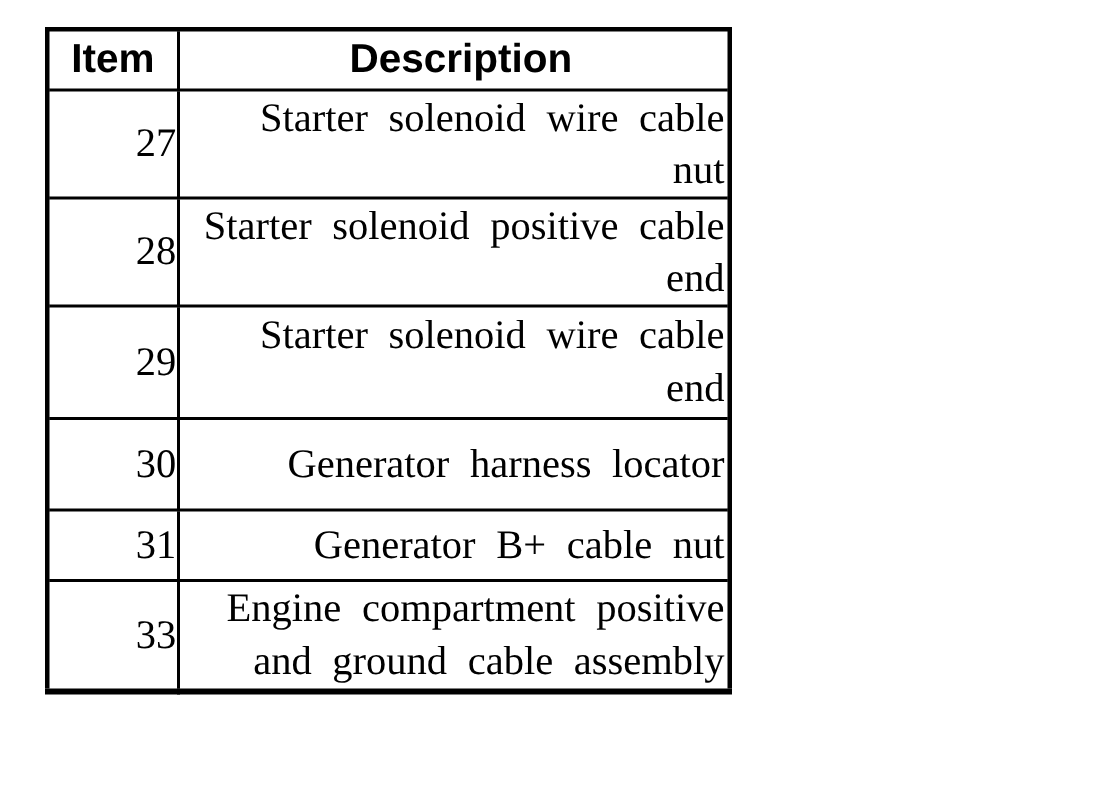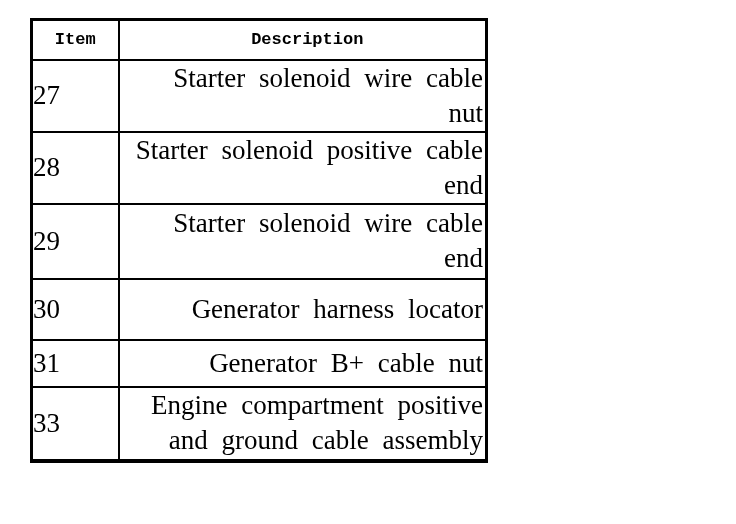--- a/index.html
+++ b/index.html
@@ -24,29 +24,29 @@
     border-bottom-width: 4px;
   }
   .parts-table th,
   .parts-table td {
     border: 2px solid #000000;
     overflow: hidden;
     text-align: right;
   }
   col.col-item { width: 87px; }
   .parts-table th {
-    font-family: Liberation Mono, monospace;
+    font-family: Liberation Sans, sans-serif;
     font-weight: bold;
-    font-size: 17px;
+    font-size: 27px;
     vertical-align: middle;
   }
   th.item-h { text-align: center; }
   th.desc-h { text-align: center; padding-left: 10px; }
   td.item-cell {
-    text-align: left;
+    text-align: right;
     vertical-align: middle;
     font-size: 27px;
   }
   td.desc-cell {
     vertical-align: middle;
     font-size: 27px;
     line-height: 35px;
     word-spacing: 7px;
     white-space: pre;
     padding: 0 2px 0 10px;

